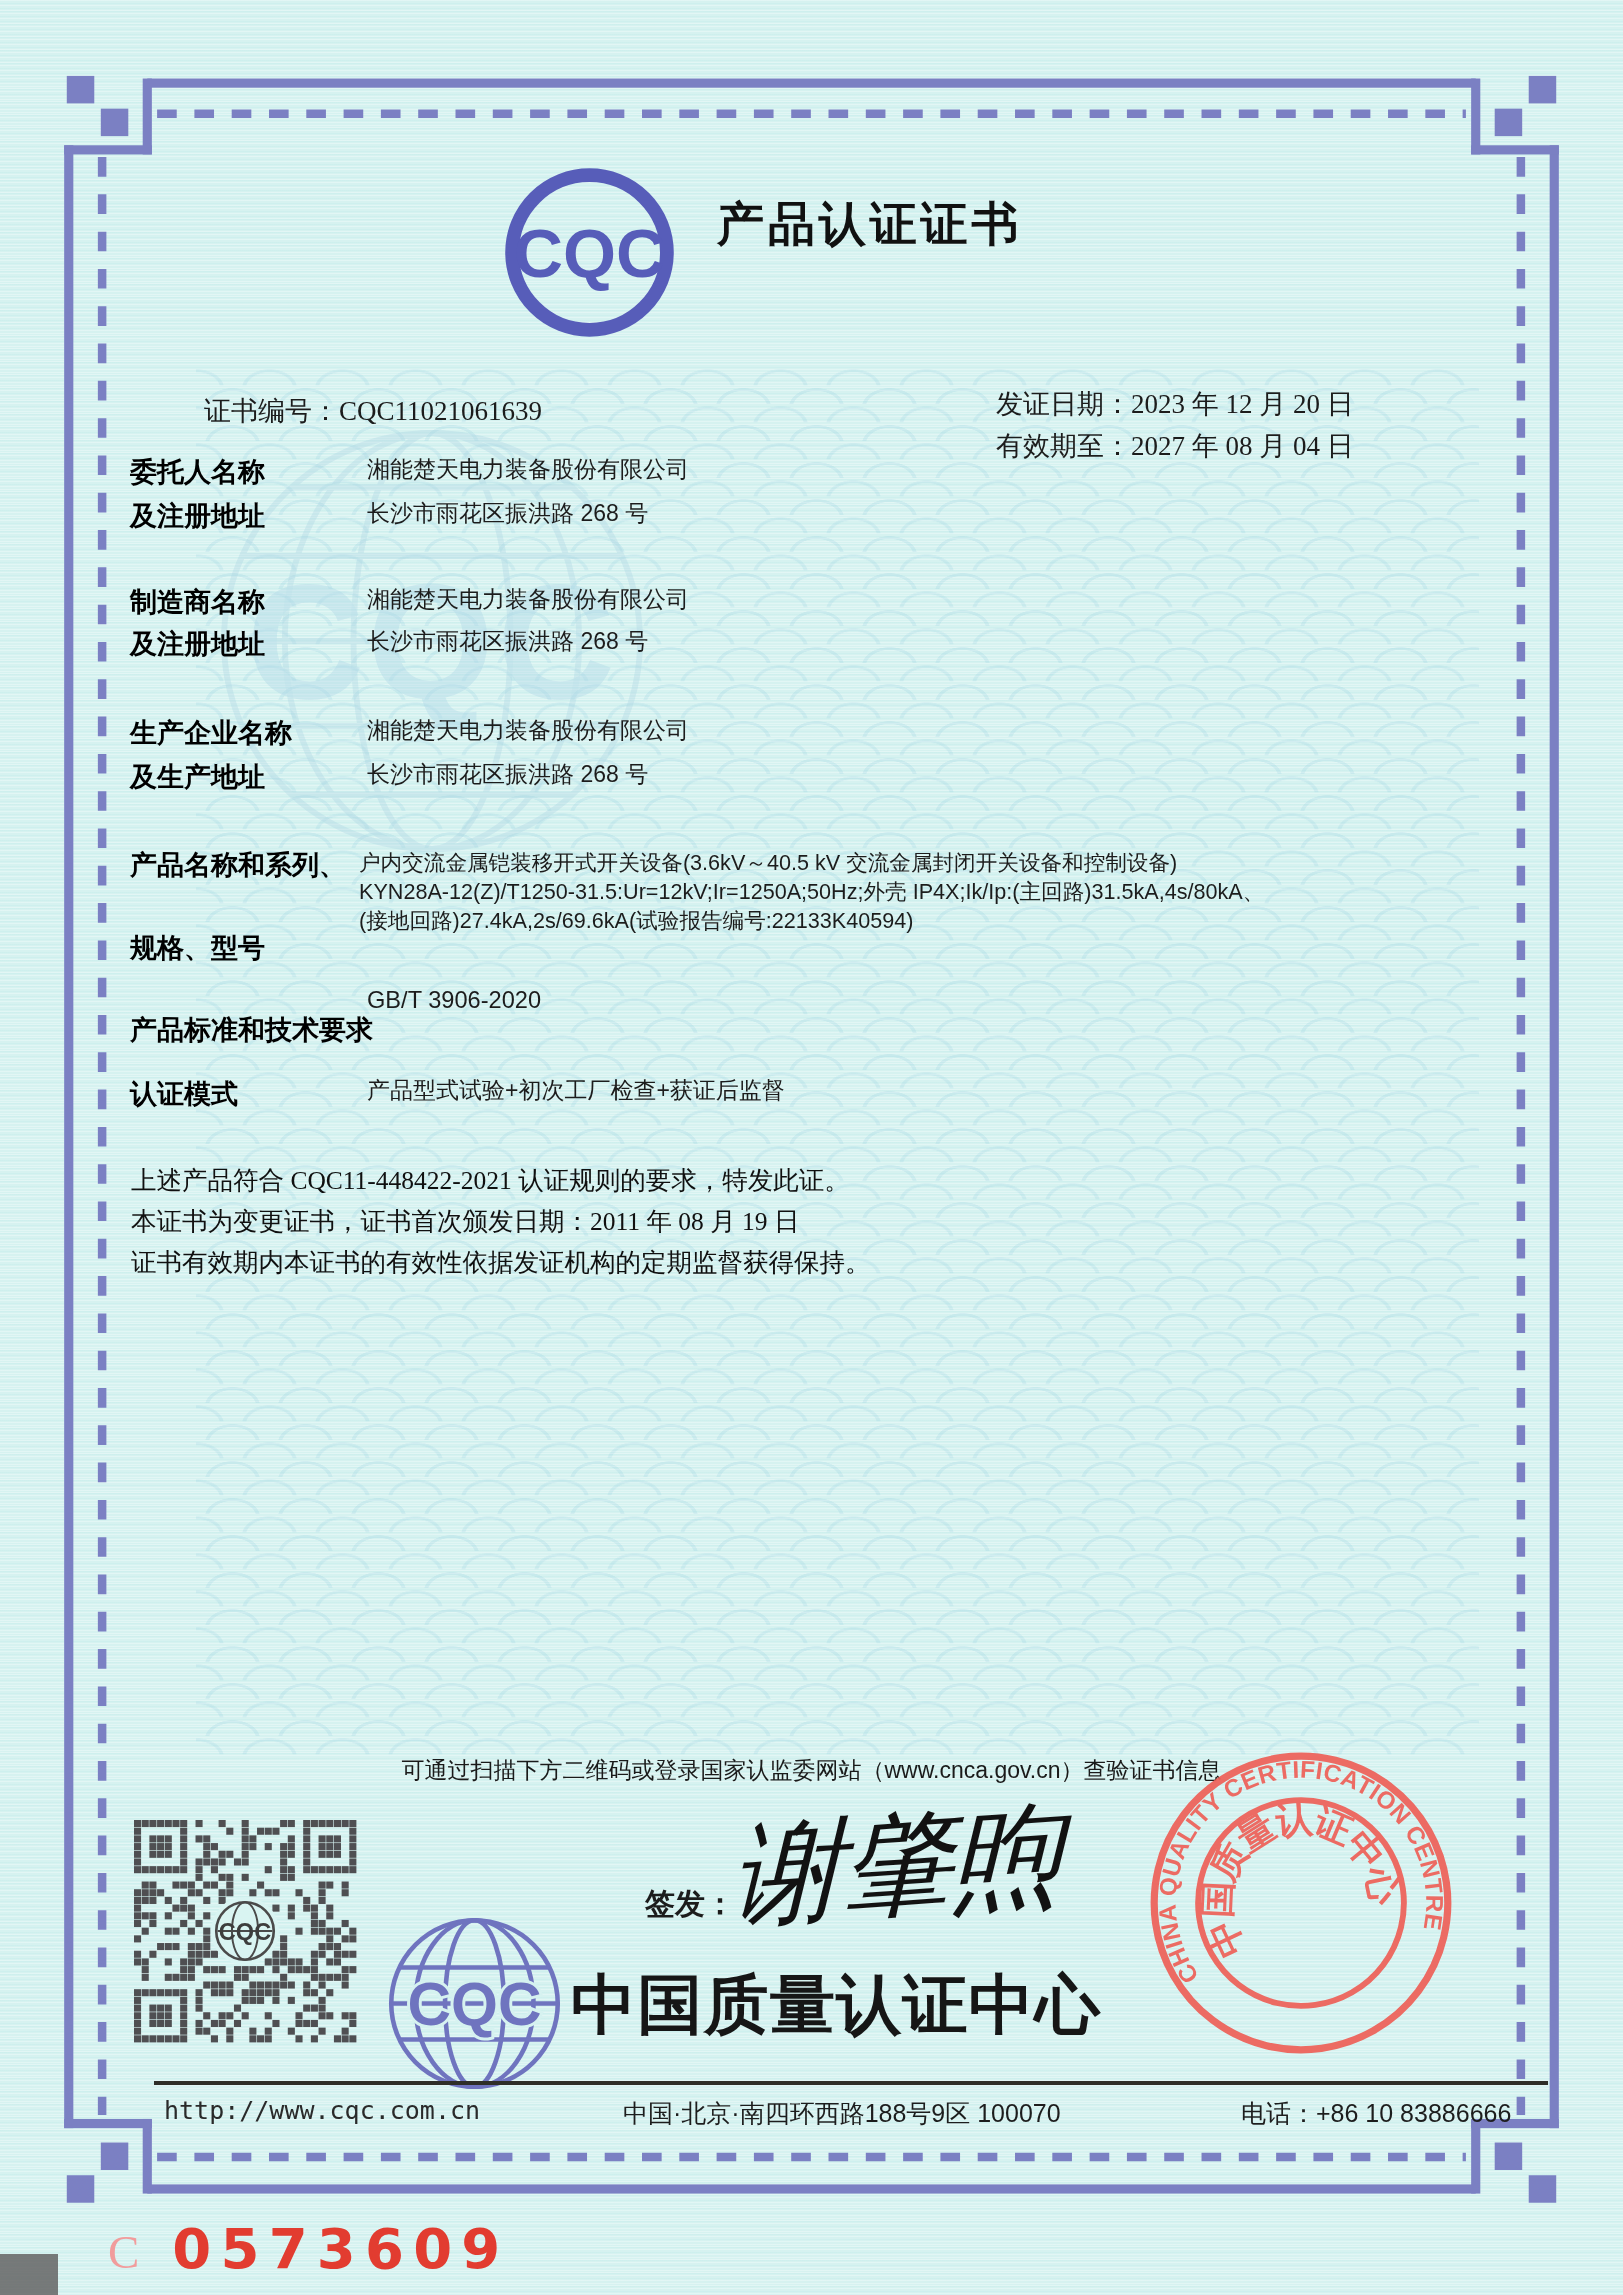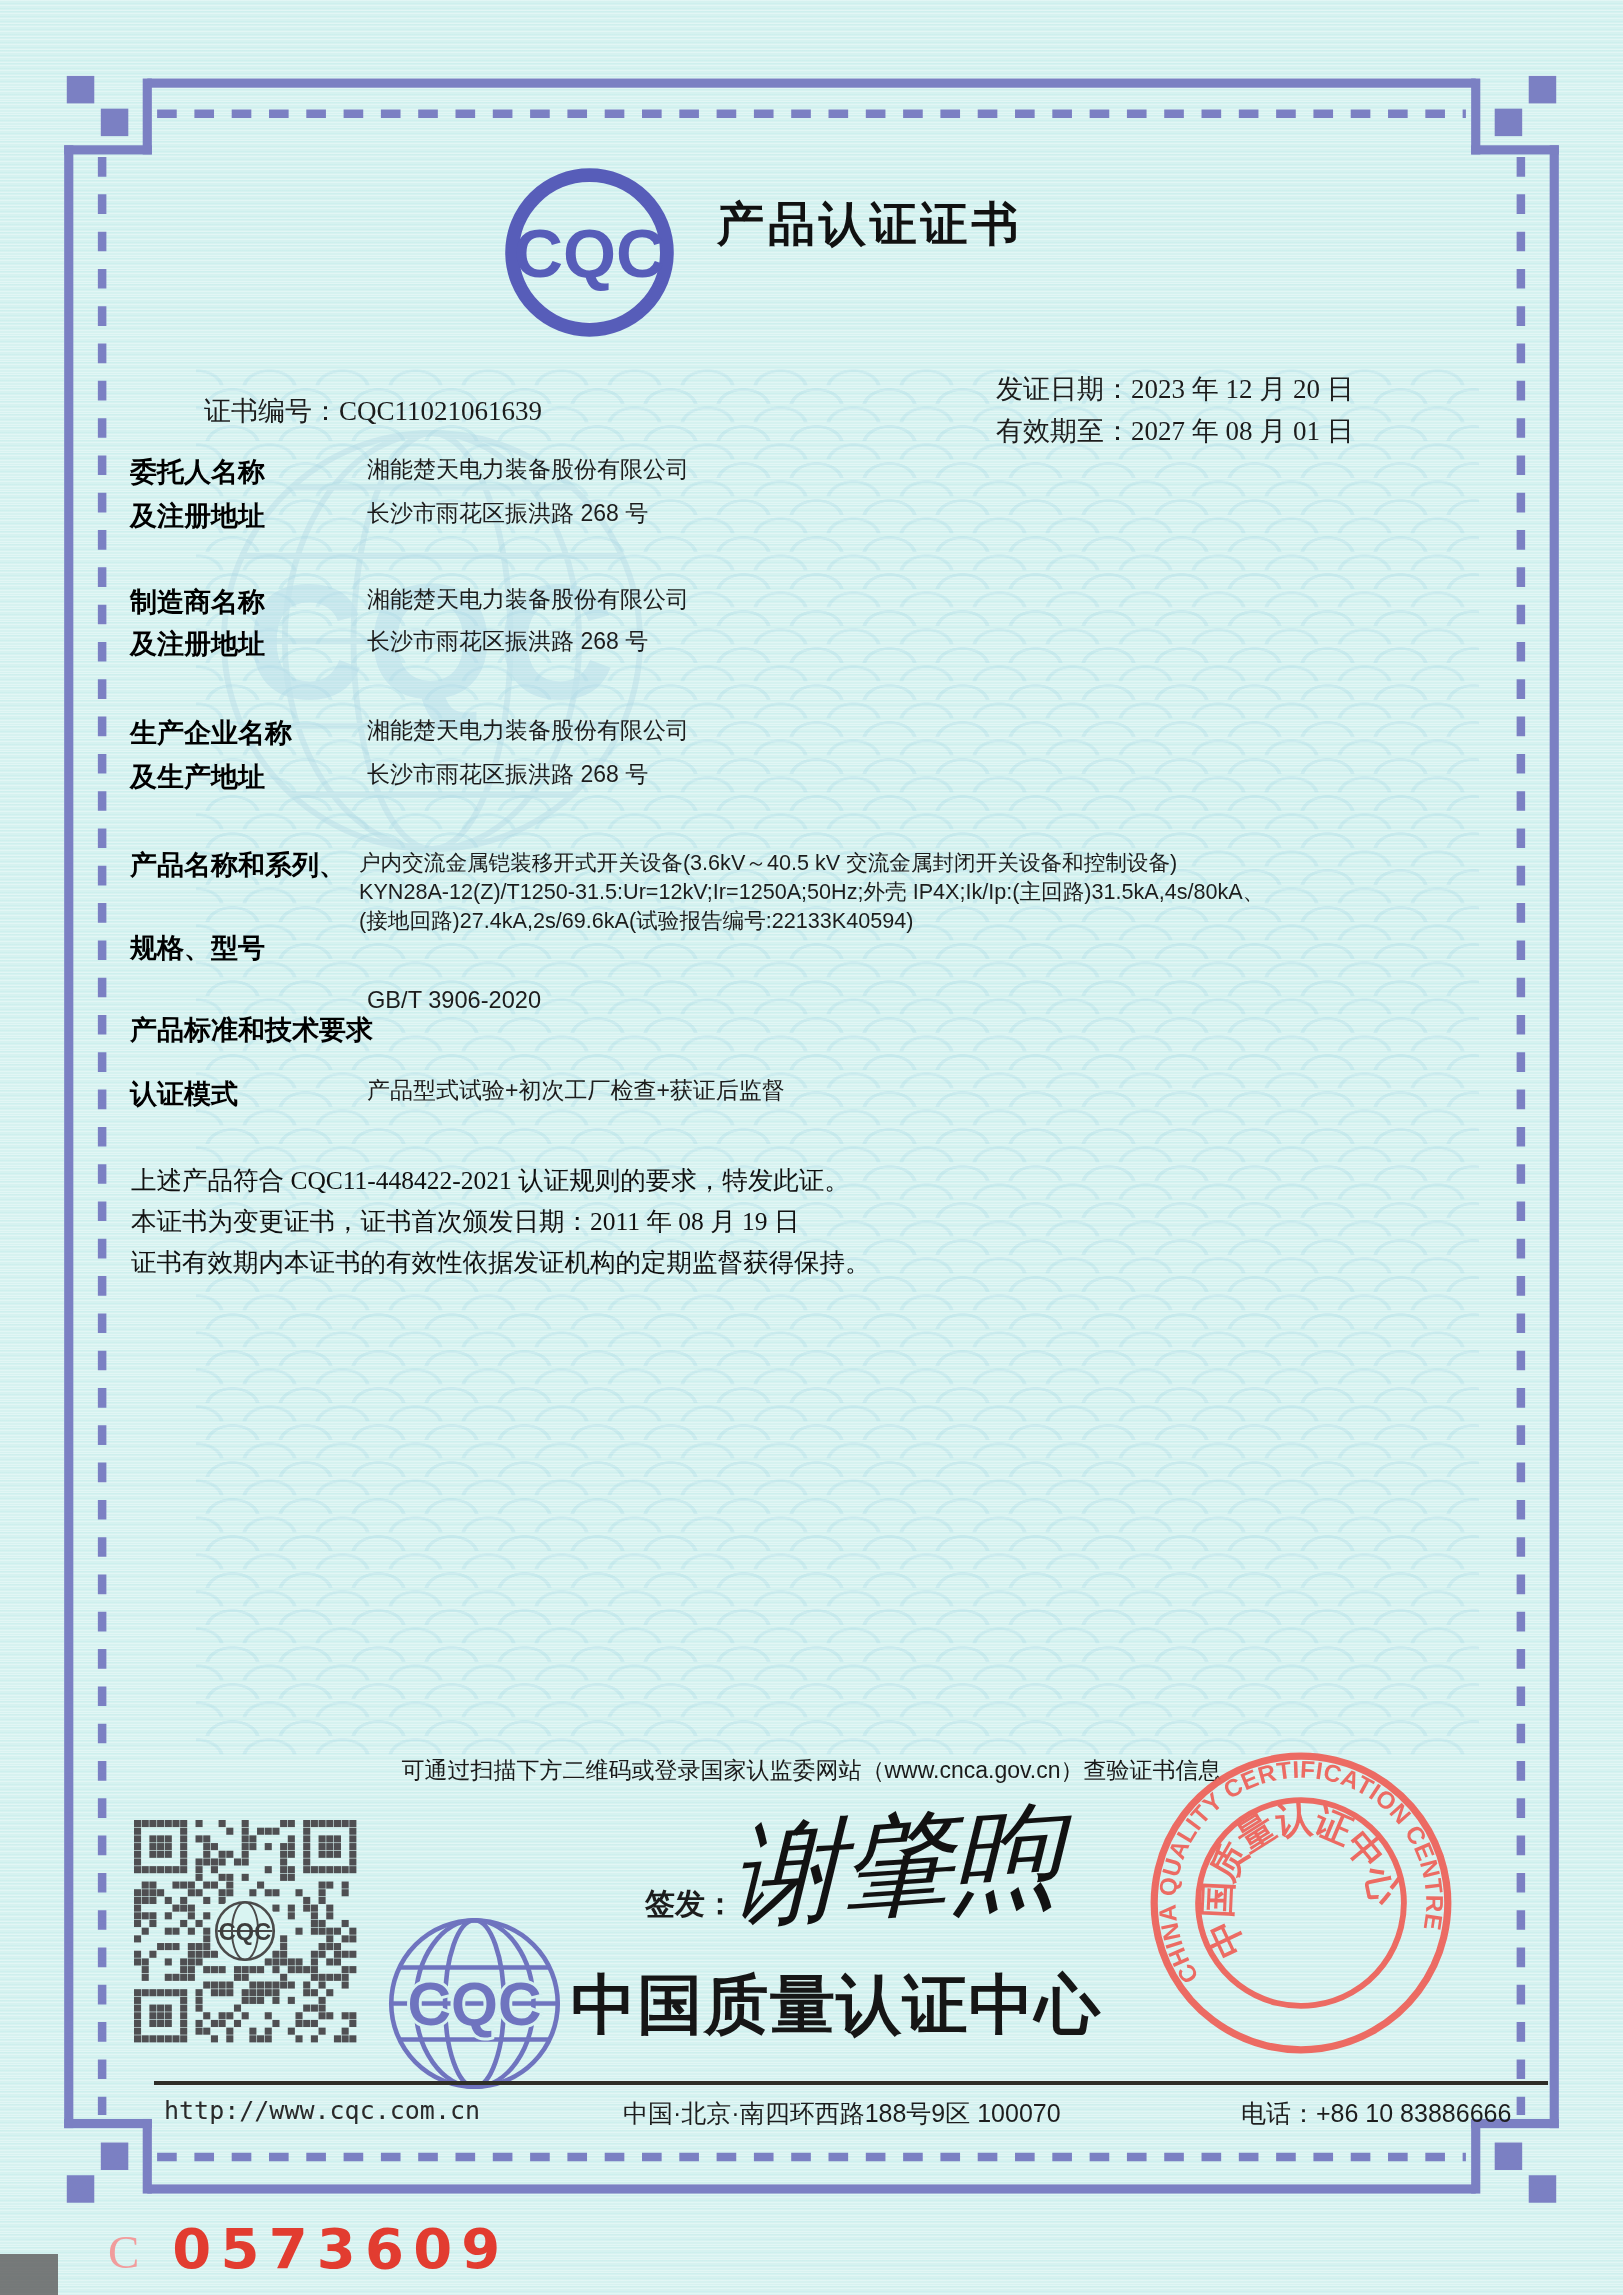--- a/index.html
+++ b/index.html
@@ -29,21 +29,21 @@
     background-size:73px 37px,73px 37px;
     background-position:0 0,37px 18.3px;
   }
   .wm{opacity:.55; pointer-events:none;}
 
   .title{
     left:717px; top:193px; font-size:47px; font-weight:bold;
     letter-spacing:3.9px; color:#111;
   }
   .meta-certno{left:204px; top:393px; font-family:"Liberation Serif", serif; font-size:27px;}
-  .meta-dates{left:996px; top:368px; font-family:"Liberation Serif", serif; font-size:27px; line-height:42px;}
+  .meta-dates{left:996px; top:383px; font-family:"Liberation Serif", serif; font-size:27px; line-height:42px;}
   .field-lab{left:130px; font-size:27px; font-weight:bold; color:#000;font-family:Liberation Serif, serif;}
   .field-val{left:367px; font-size:23px;}
   .r1{top:454px;} .r2{top:498px;} .r3{top:584px;} .r4{top:626px;} .r5{top:715px;} .r6{top:759px;}
   .pl1{top:847px;} .pl2{top:918px;margin-top:12px;}
   .product-vals{left:359px; top:848px; font-size:21.6px; line-height:29px; width:1113px;}
   .std{top:988px;margin-top:24px;} .mode{top:1076px;}
   .std-val{left:367px; top:987px; font-size:23.6px;}
   .mode-val{left:367px; top:1075px; font-size:23px;}
 
   .statements{
@@ -134,21 +134,21 @@
     <circle cx="138" cy="138" r="118" fill="none" stroke="#575db9" stroke-width="21"></circle>
     <text x="138" y="176" text-anchor="middle" font-family="Liberation Sans, sans-serif" font-size="104" font-weight="bold" fill="#575db9">CQC</text>
   </svg>
   <div class="abs title">产品认证证书</div>
 
   <div class="abs meta-certno">
     <span>证书编号：</span><span>CQC11021061639</span>
   </div>
   <div class="abs meta-dates">
     <div><span>发证日期：</span><span>2023 年 12 月 20 日</span></div>
-    <div><span>有效期至：</span><span>2027 年 08 月 01 日</span></div>
+    <div><span>有效期至：</span><span>2027 年 08 月 04 日</span></div>
   </div>
 
   <div class="abs field-lab r1">委托人名称</div>
   <div class="abs field-val r1">湘能楚天电力装备股份有限公司</div>
   <div class="abs field-lab r2">及注册地址</div>
   <div class="abs field-val r2">长沙市雨花区振洪路 268 号</div>
   <div class="abs field-lab r3">制造商名称</div>
   <div class="abs field-val r3">湘能楚天电力装备股份有限公司</div>
   <div class="abs field-lab r4">及注册地址</div>
   <div class="abs field-val r4">长沙市雨花区振洪路 268 号</div>

